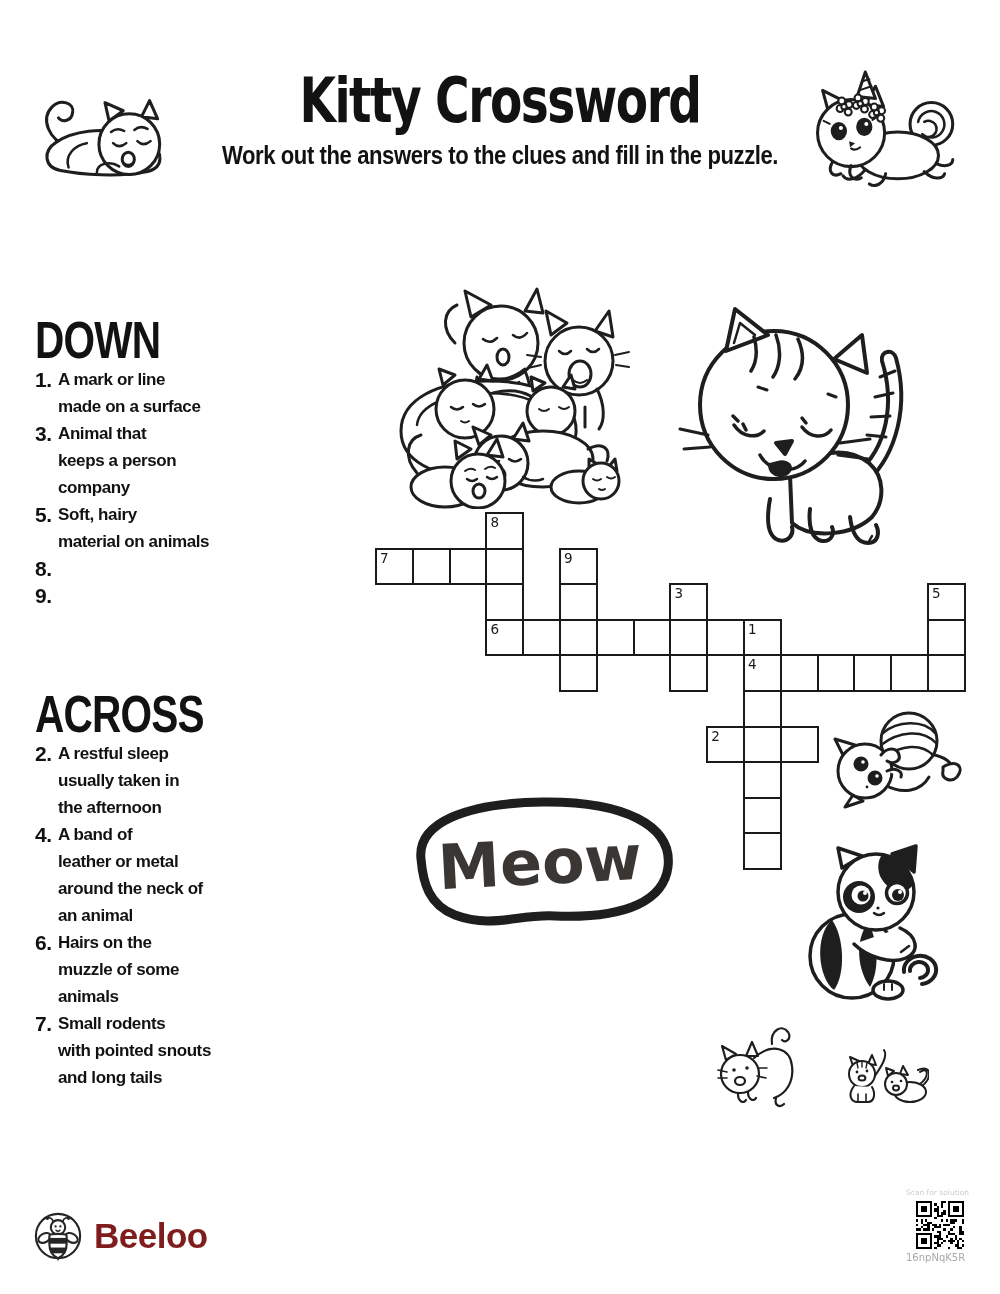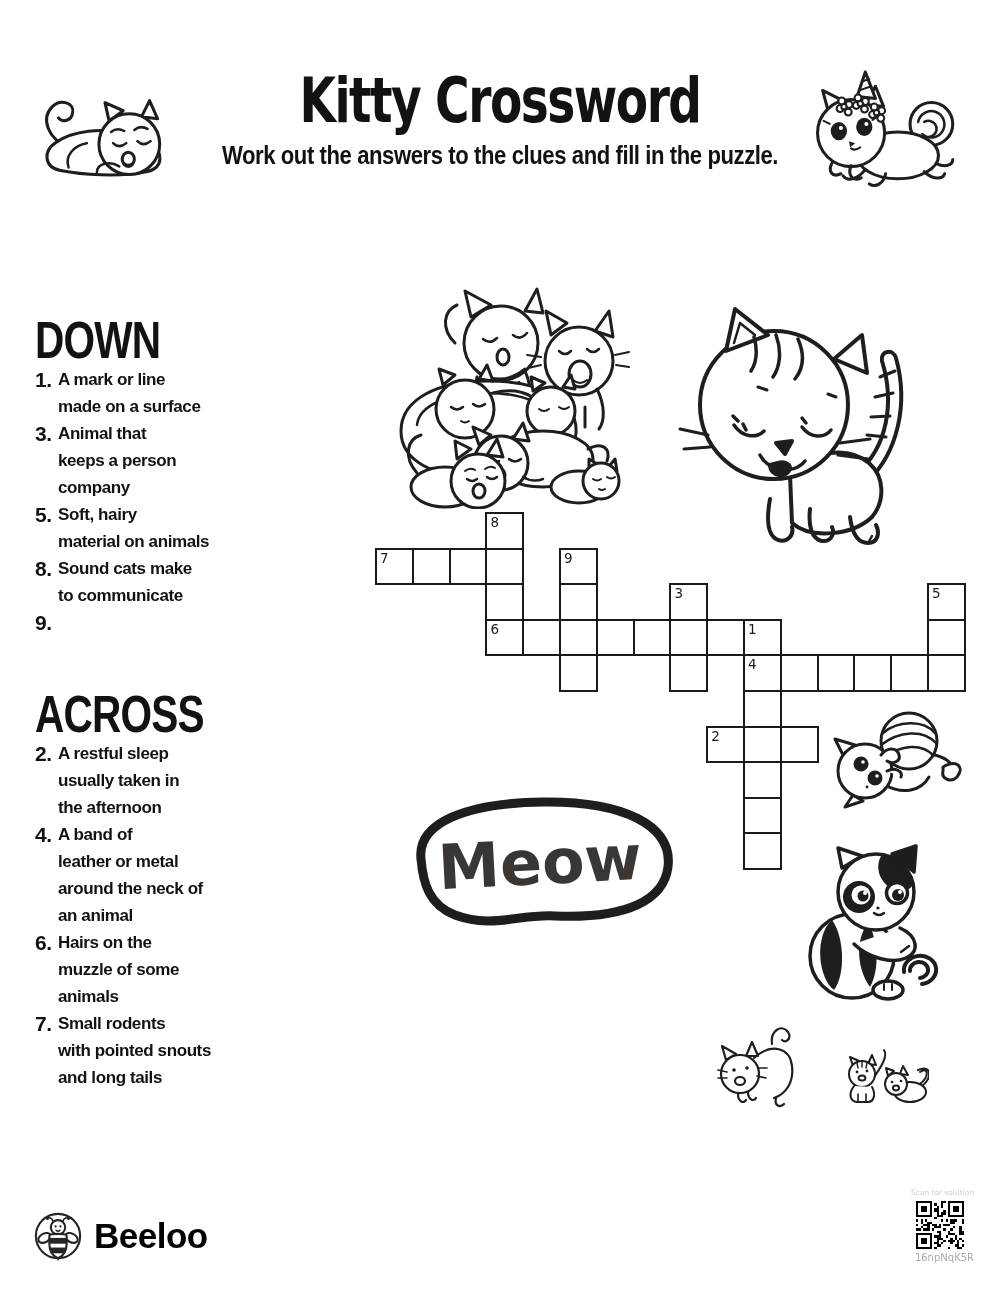--- a/index.html
+++ b/index.html
@@ -29,24 +29,24 @@
   .grid{position:absolute;}
   .cell{position:absolute;background:#fff;border:2px solid #1a1a1a;box-sizing:border-box;}
   .cellnum{display:block;padding:2px 0 0 3px;font-family:"DejaVu Sans",sans-serif;
            font-size:13.5px;line-height:1;color:#1a1a1a;}
 
   
   .meow-text{font-family:"DejaVu Sans",sans-serif;font-weight:bold;}
 
   
   .brand-text{position:absolute;left:94px;top:1216px;font-size:35px;font-weight:bold;
-              color:#000000;letter-spacing:-0.5px;}
+              color:#7f1d1d;letter-spacing:-0.5px;}
   .copyright{position:absolute;left:0;top:1252px;width:100%;text-align:center;
              font-family:"DejaVu Sans",sans-serif;font-size:14px;color:#b6b6b6;}
-  .qrblock{position:absolute;left:906px;top:1188px;width:68px;text-align:right;}
+  .qrblock{position:absolute;left:906px;top:1188px;width:68px;text-align:left;}
   .qrcaption{font-size:7.5px;color:#cdcdcd;font-family:"DejaVu Sans",sans-serif;}
   .qrbox{width:48px;height:48px;margin:4px auto 3px;}
   .qrid{font-size:10px;color:#a9a9a9;font-family:"DejaVu Sans",sans-serif;}
 </style>
 </head>
 <body>
 
 <div class="page">
 
   <div class="title">Kitty Crossword</div>
@@ -119,22 +119,20 @@
 keeps a person
 company</span>
         </div>
       <div class="clue">
           <span class="num">5.</span>
           <span class="txt">Soft, hairy
 material on animals</span>
         </div>
       <div class="clue">
           <span class="num">8.</span>
-          <span class="txt">Sound cats make
-to communicate</span>
         </div>
       <div class="clue">
           <span class="num">9.</span>
         </div>
     </div>
   </section>
 
   <section class="clues across">
     <h2>ACROSS</h2>
     <div>

